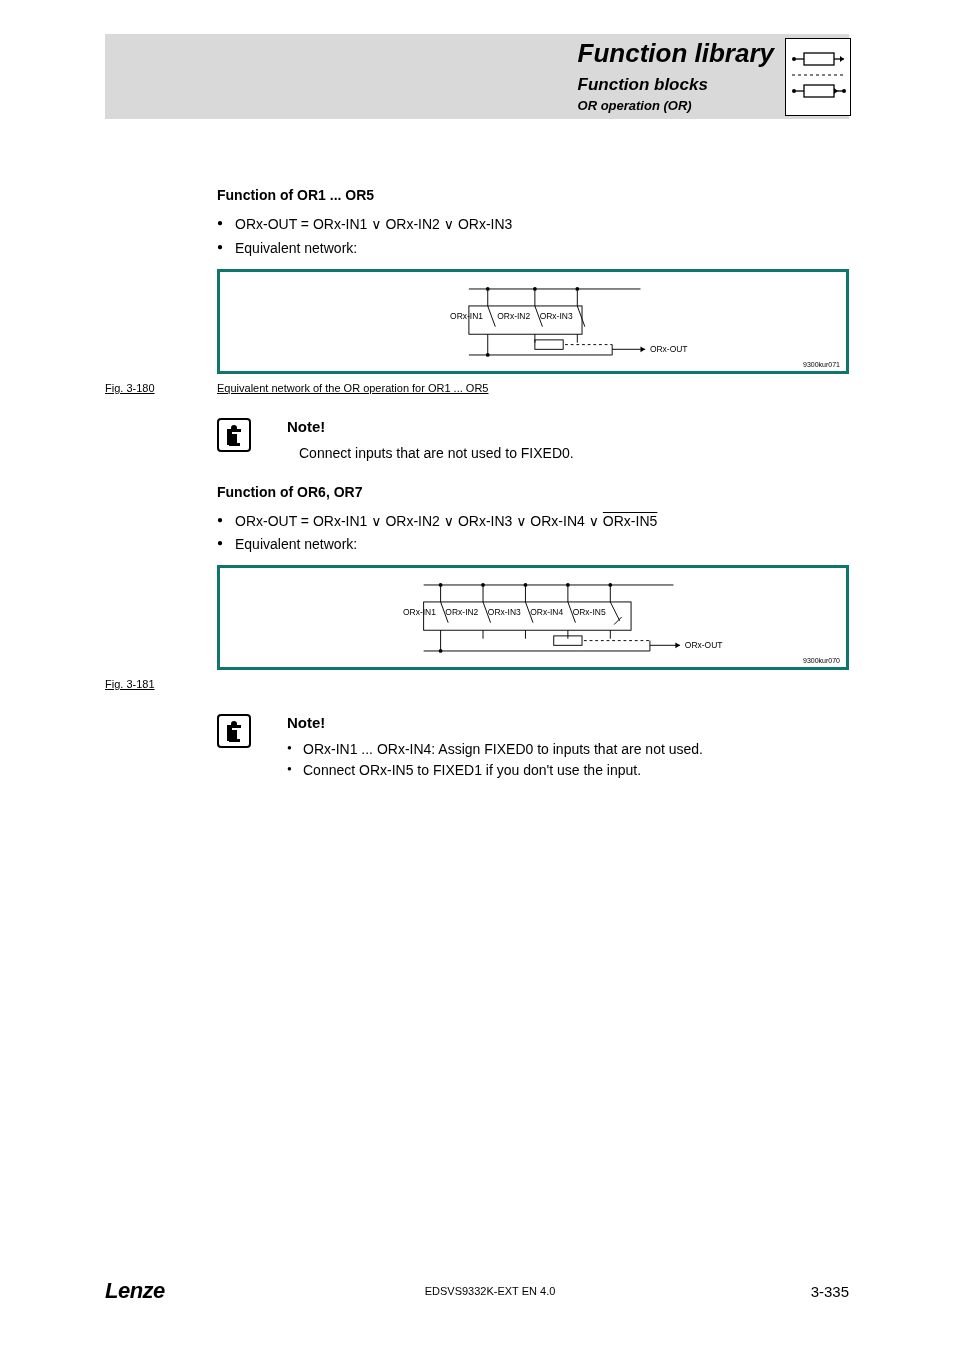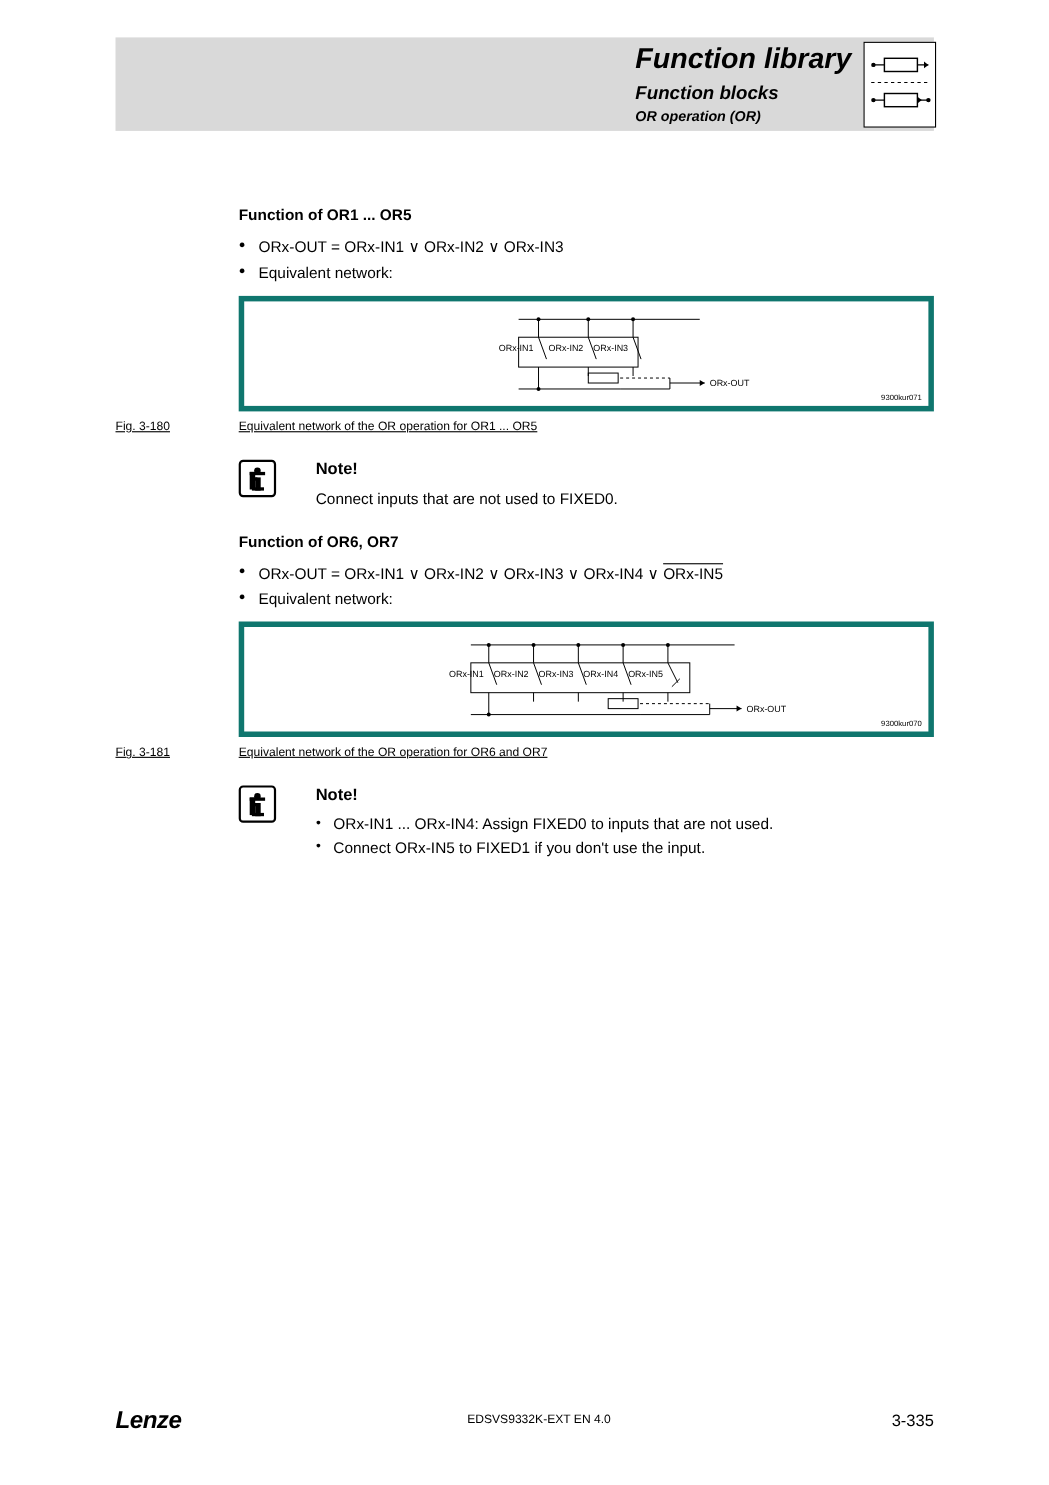--- a/index.html
+++ b/index.html
@@ -79,21 +79,21 @@
     content: "●";
     position: absolute;
     left: 0;
     top: 0;
     font-size: 10px;
     line-height: 1.9;
   }
   .overline { text-decoration: overline; }
   .diagram-box {
     margin-left: 112px;
-    border: 5px solid #0f766e;
+    border: 3px solid #0f766e;
     position: relative;
     background: #fff;
   }
   .diagram-code {
     position: absolute;
     right: 6px;
     bottom: 3px;
     font-size: 7px;
   }
   .fig-row {
@@ -169,20 +169,21 @@
   }
   .note-content { flex: 1; }
   .note-title {
     font-weight: bold;
     font-size: 15px;
     margin-bottom: 8px;
   }
   .note-text {
     font-size: 14px;
     line-height: 1.5;
+    margin-left: 12px;
   }
   ul.note-list {
     list-style: none;
   }
   ul.note-list > li {
     font-size: 14px;
     line-height: 1.5;
     position: relative;
     padding-left: 16px;
   }
@@ -383,21 +384,20 @@
       <line x1="440" y1="88" x2="440" y2="77" stroke="#000" stroke-width="1"></line>
       <line x1="440" y1="82" x2="472" y2="82" stroke="#000" stroke-width="1"></line>
       <polygon points="472,82 467,79 467,85" fill="#000"></polygon>
       <text class="svglabel" x="477" y="85">ORx-OUT</text>
     </svg>
     <div class="diagram-code">9300kur070</div>
   </div>
 
   <div class="fig-row">
     <div class="fig-label">Fig. 3-181</div>
-    <div class="fig-caption">Equivalent network of the OR operation for OR6 and OR7</div>
   </div>
 
   <div class="note-block">
     <div class="note-icon">
       <span class="note-i-hook"></span>
       <span class="note-i-stem"></span>
       <span class="note-i-foot"></span>
     </div>
     <div class="note-content">
       <div class="note-title">Note!</div>

